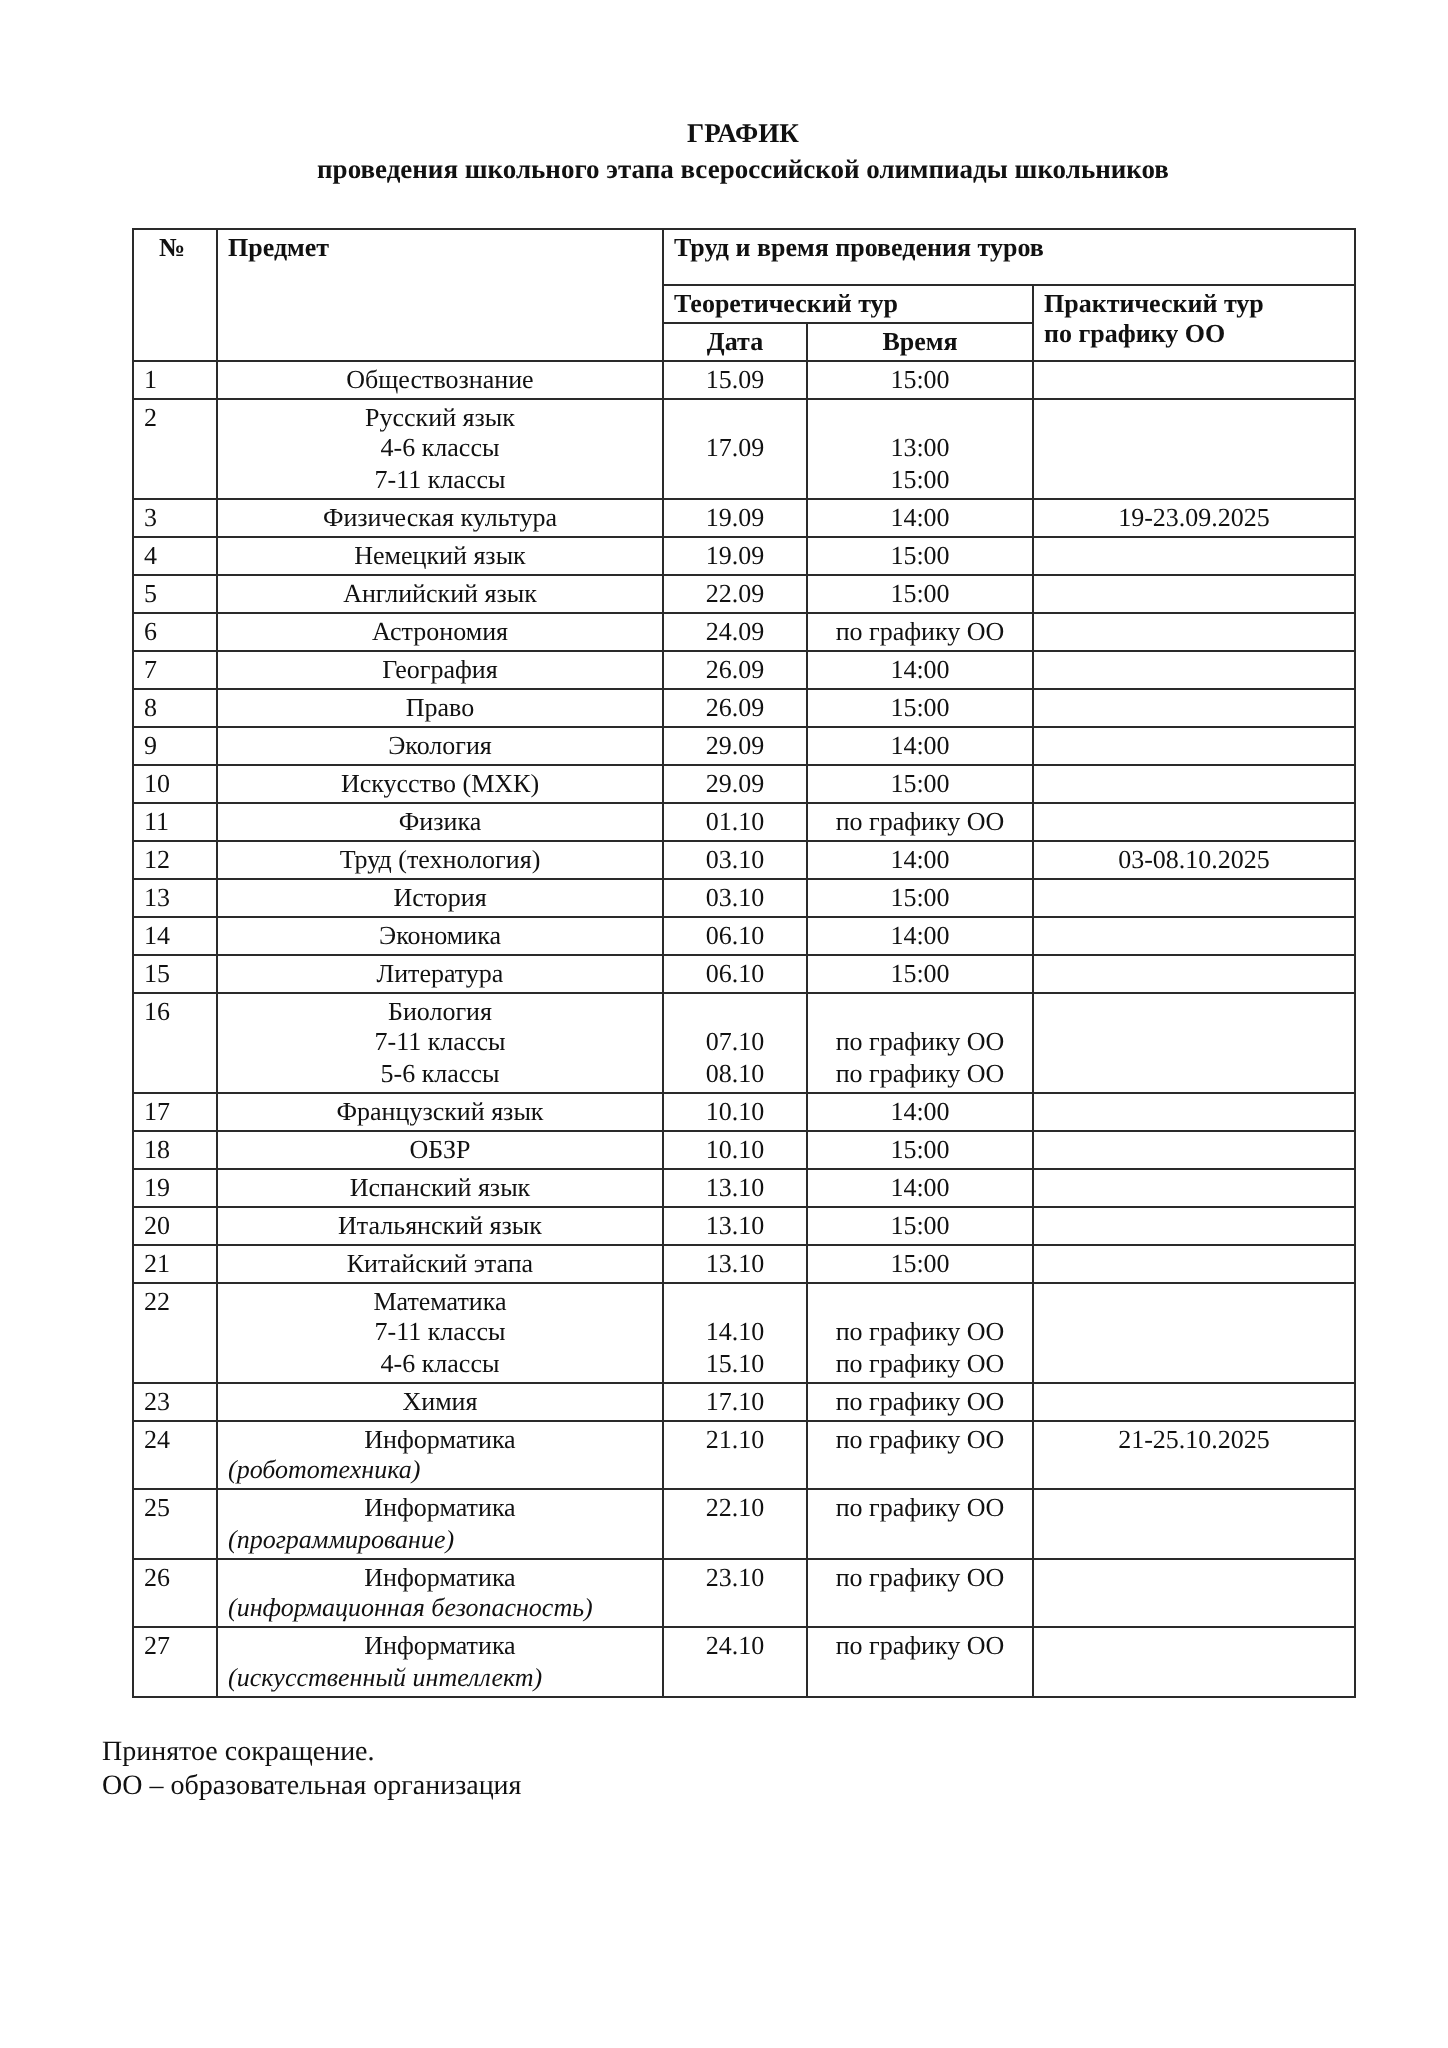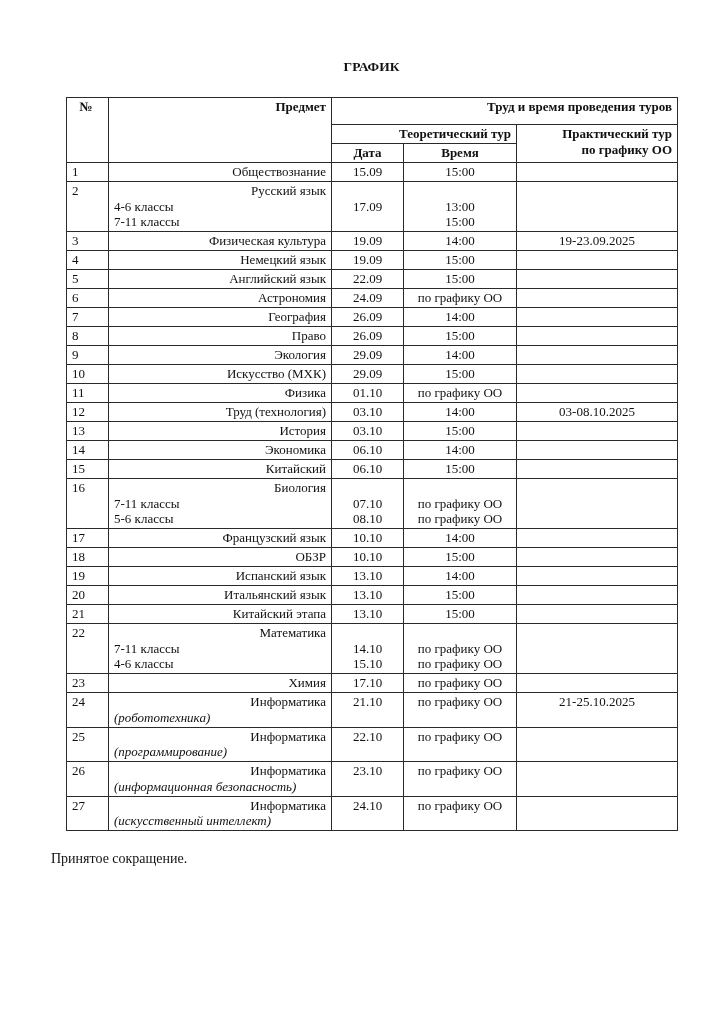--- a/index.html
+++ b/index.html
@@ -37,47 +37,48 @@
   }
   table.sched td {
     border: 1px solid #2a2a2a;
     padding: 1px 5px 1.5px 5px;
     vertical-align: top;
     line-height: 15.5px;
     overflow: hidden;
   }
   thead td {
     font-weight: bold;
-    text-align: right;
+    text-align: left;
   }
   tr.h1 td { height: 24px; }
   .rowspan-cell { vertical-align: top; }
   td.c-num  { text-align: left; padding-left: 6px; }
   thead td.c-num { text-align: center; padding-left: 2px; }
   td.c-subj { padding-left: 8px; }
   td.c-date, td.c-time, td.c-prac { text-align: center; }
   .line { height: 15.5px; white-space: nowrap; }
-  .s-name { text-align: right; }
-  .s-cls  { text-align: left; }
+  .s-name { text-align: center; }
+  .s-cls  { text-align: center; }
   .s-note { text-align: left; font-style: italic; }
   .footer {
     margin-top: 19px;
     margin-left: -15px;
     font-size: 14px;
     line-height: 17px;
   }
 </style>
 </head>
 <body>
 
 <div class="page">
   <div class="content">
 
     <div class="title">
       <div>ГРАФИК</div>
+      <div>проведения школьного этапа всероссийской олимпиады школьников</div>
     </div>
 
     <table class="sched">
       <colgroup>
         <col style="width:42px">
         <col style="width:223px">
         <col style="width:72px">
         <col style="width:113px">
         <col style="width:161px">
       </colgroup>
@@ -232,21 +233,21 @@
             <td class="c-subj">
               <div class="line s-name">Экономика</div>
             </td>
             <td class="c-date">06.10</td>
             <td class="c-time">14:00</td>
             <td class="c-prac"></td>
           </tr>
           <tr>
             <td class="c-num">15</td>
             <td class="c-subj">
-              <div class="line s-name">Китайский</div>
+              <div class="line s-name">Литература</div>
             </td>
             <td class="c-date">06.10</td>
             <td class="c-time">15:00</td>
             <td class="c-prac"></td>
           </tr>
           <tr>
             <td class="c-num">16</td>
             <td class="c-subj">
               <div class="line s-name">Биология</div>
               <div class="line s-cls">7-11 классы</div>
@@ -375,16 +376,17 @@
             </td>
             <td class="c-date">24.10</td>
             <td class="c-time">по графику ОО</td>
             <td class="c-prac"></td>
           </tr>
         </tbody>
     </table>
 
     <div class="footer">
       <div>Принятое сокращение.</div>
+      <div>ОО – образовательная организация</div>
     </div>
 
   </div>
 </div>
 
 </body></html>

